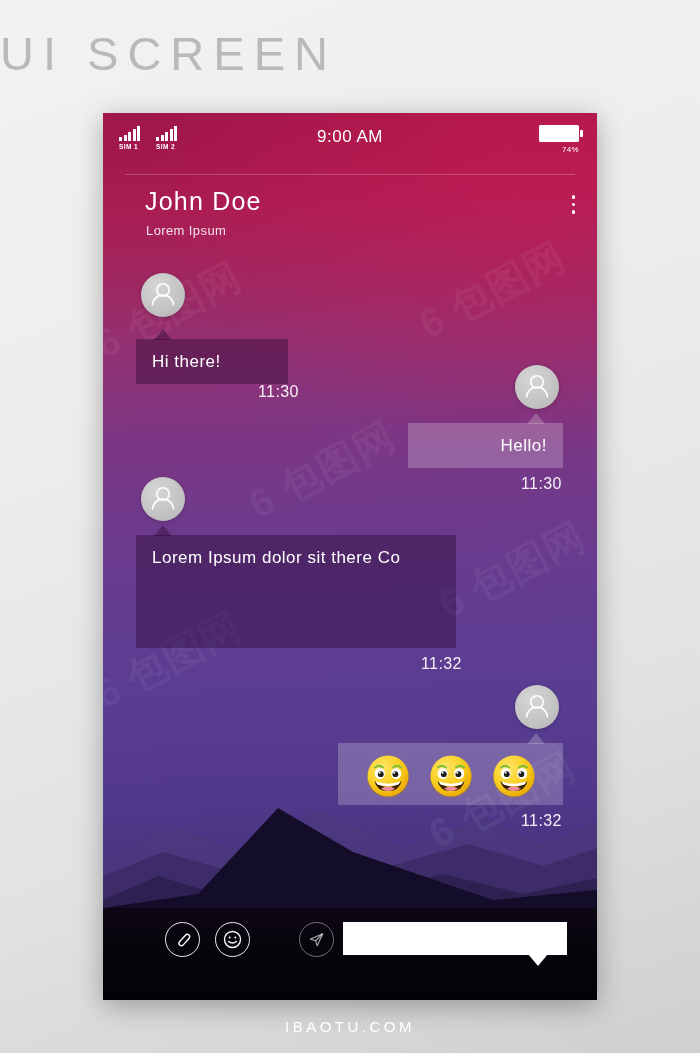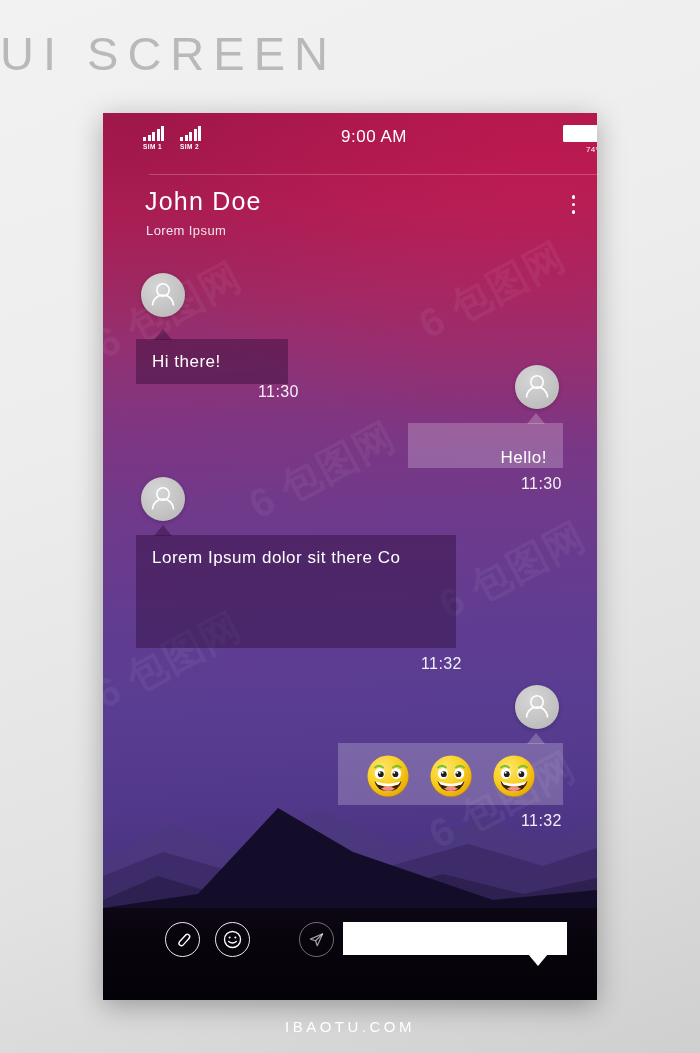--- a/index.html
+++ b/index.html
@@ -94,21 +94,20 @@
     height: 160px;
   }
 
   
   .statusbar {
     position: absolute;
     left: 0; top: 0;
     width: 494px;
     height: 62px;
     color: #fff;
-    margin-left: 24px;
   }
   .sim-group {
     position: absolute;
     left: 16px;
     top: 13px;
     display: flex;
     gap: 16px;
   }
   .sim {
     display: flex;
@@ -255,21 +254,21 @@
     font-size: 17px;
     letter-spacing: 0.5px;
     line-height: 26px;
   }
   .bubble.received {
     background: rgba(40,8,48,0.40);
     padding: 10px 16px;
   }
   .bubble.sent {
     background: rgba(255,255,255,0.22);
-    padding: 22px 16px;
+    padding: 10px 16px;
     text-align: right;
   }
   .tail {
     position: absolute;
     width: 0; height: 0;
     border-left: 9px solid transparent;
     border-right: 9px solid transparent;
   }
   .tail.recv {
     top: -10px;

